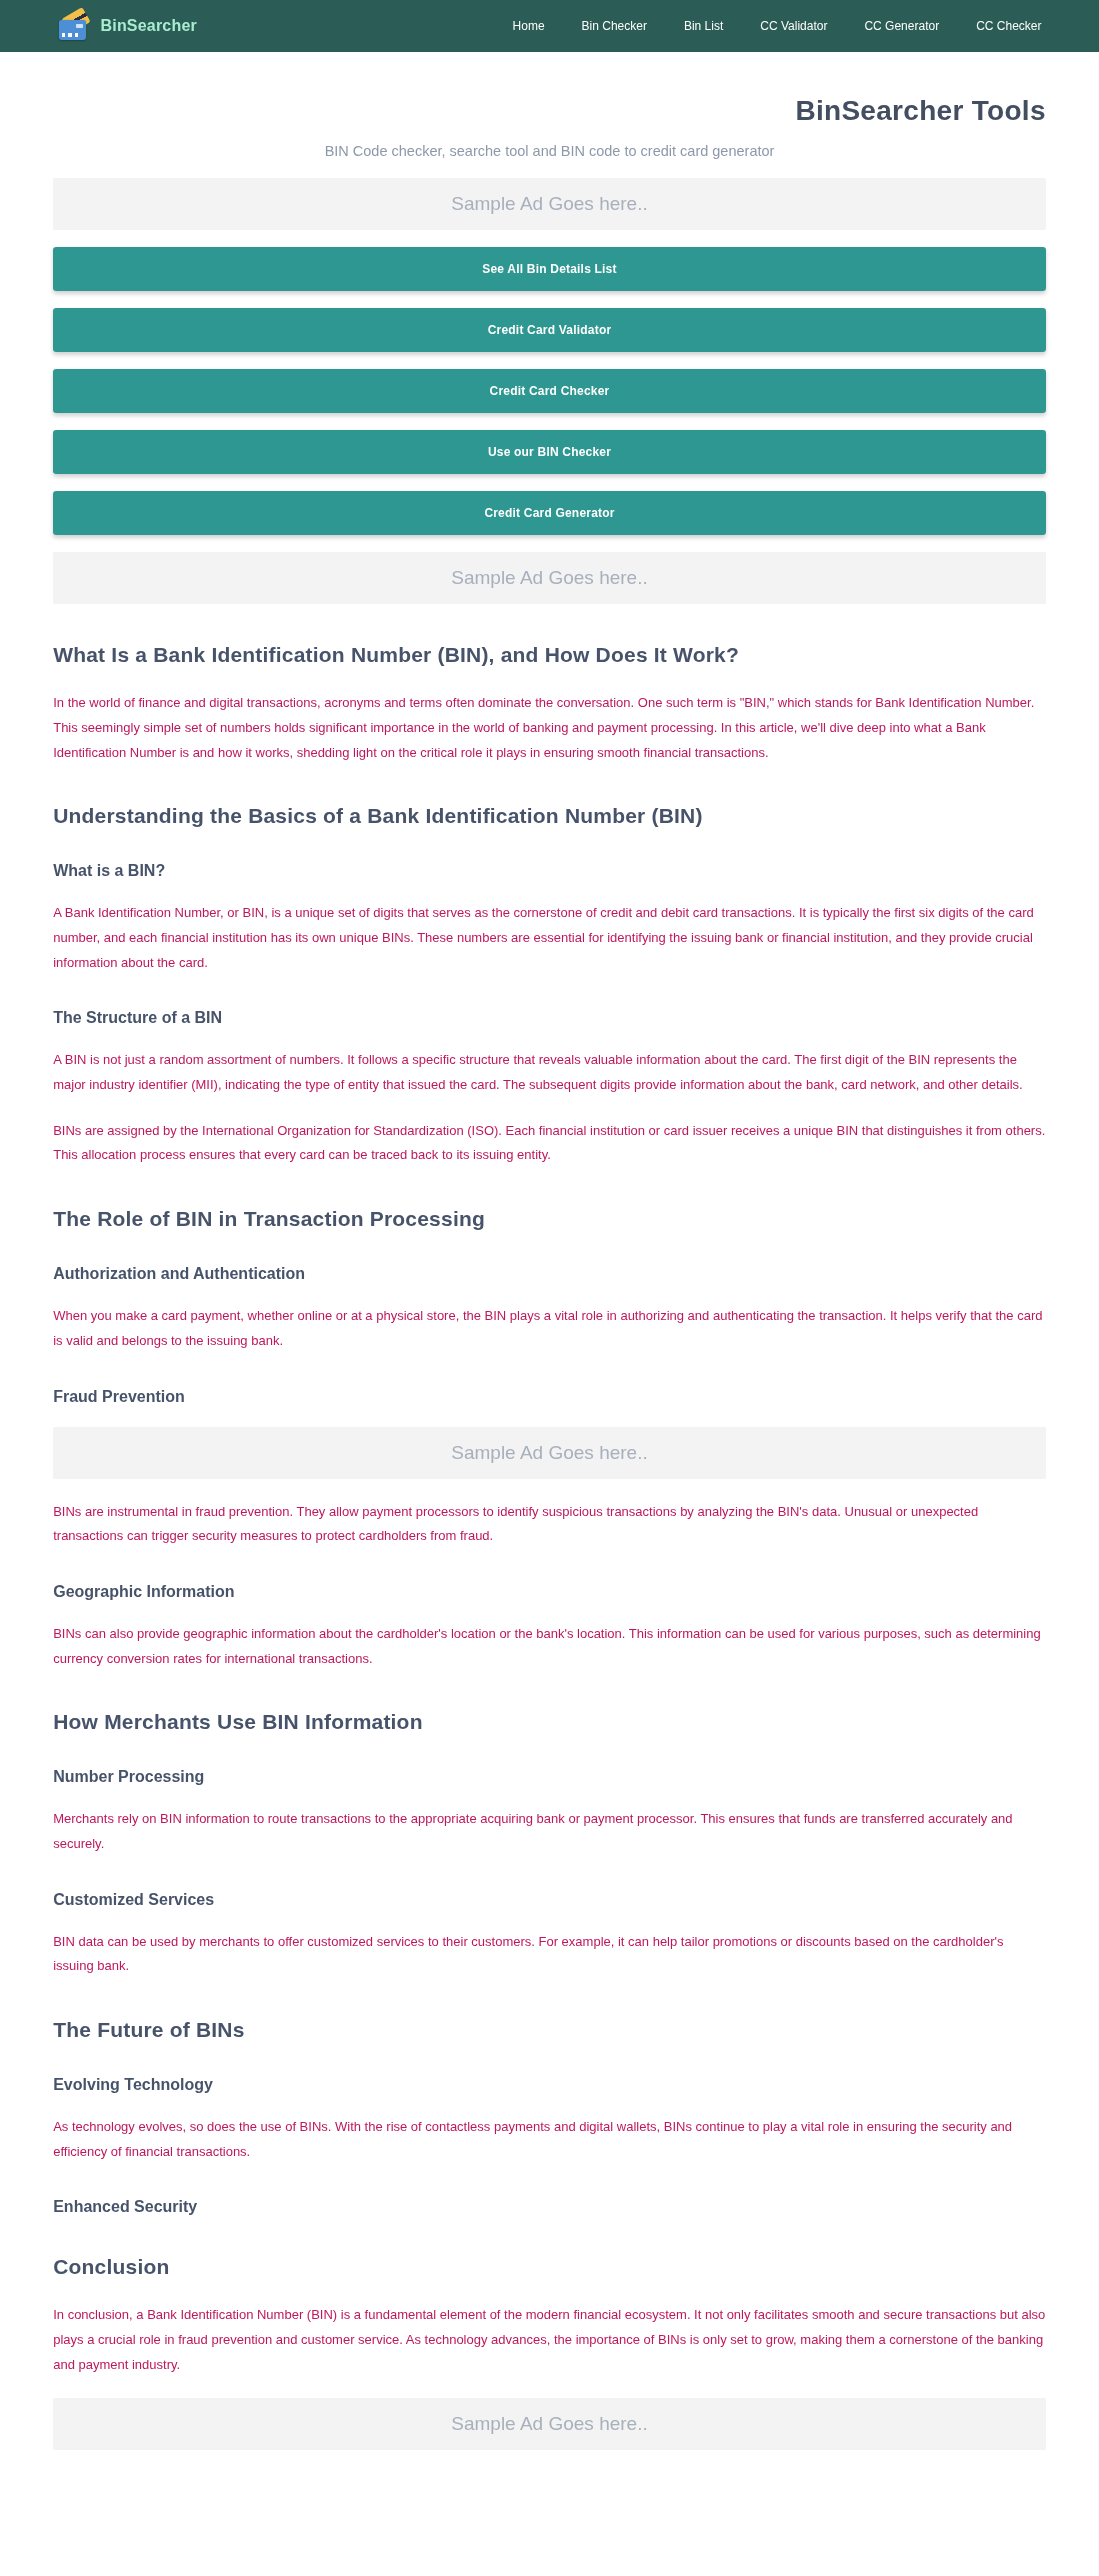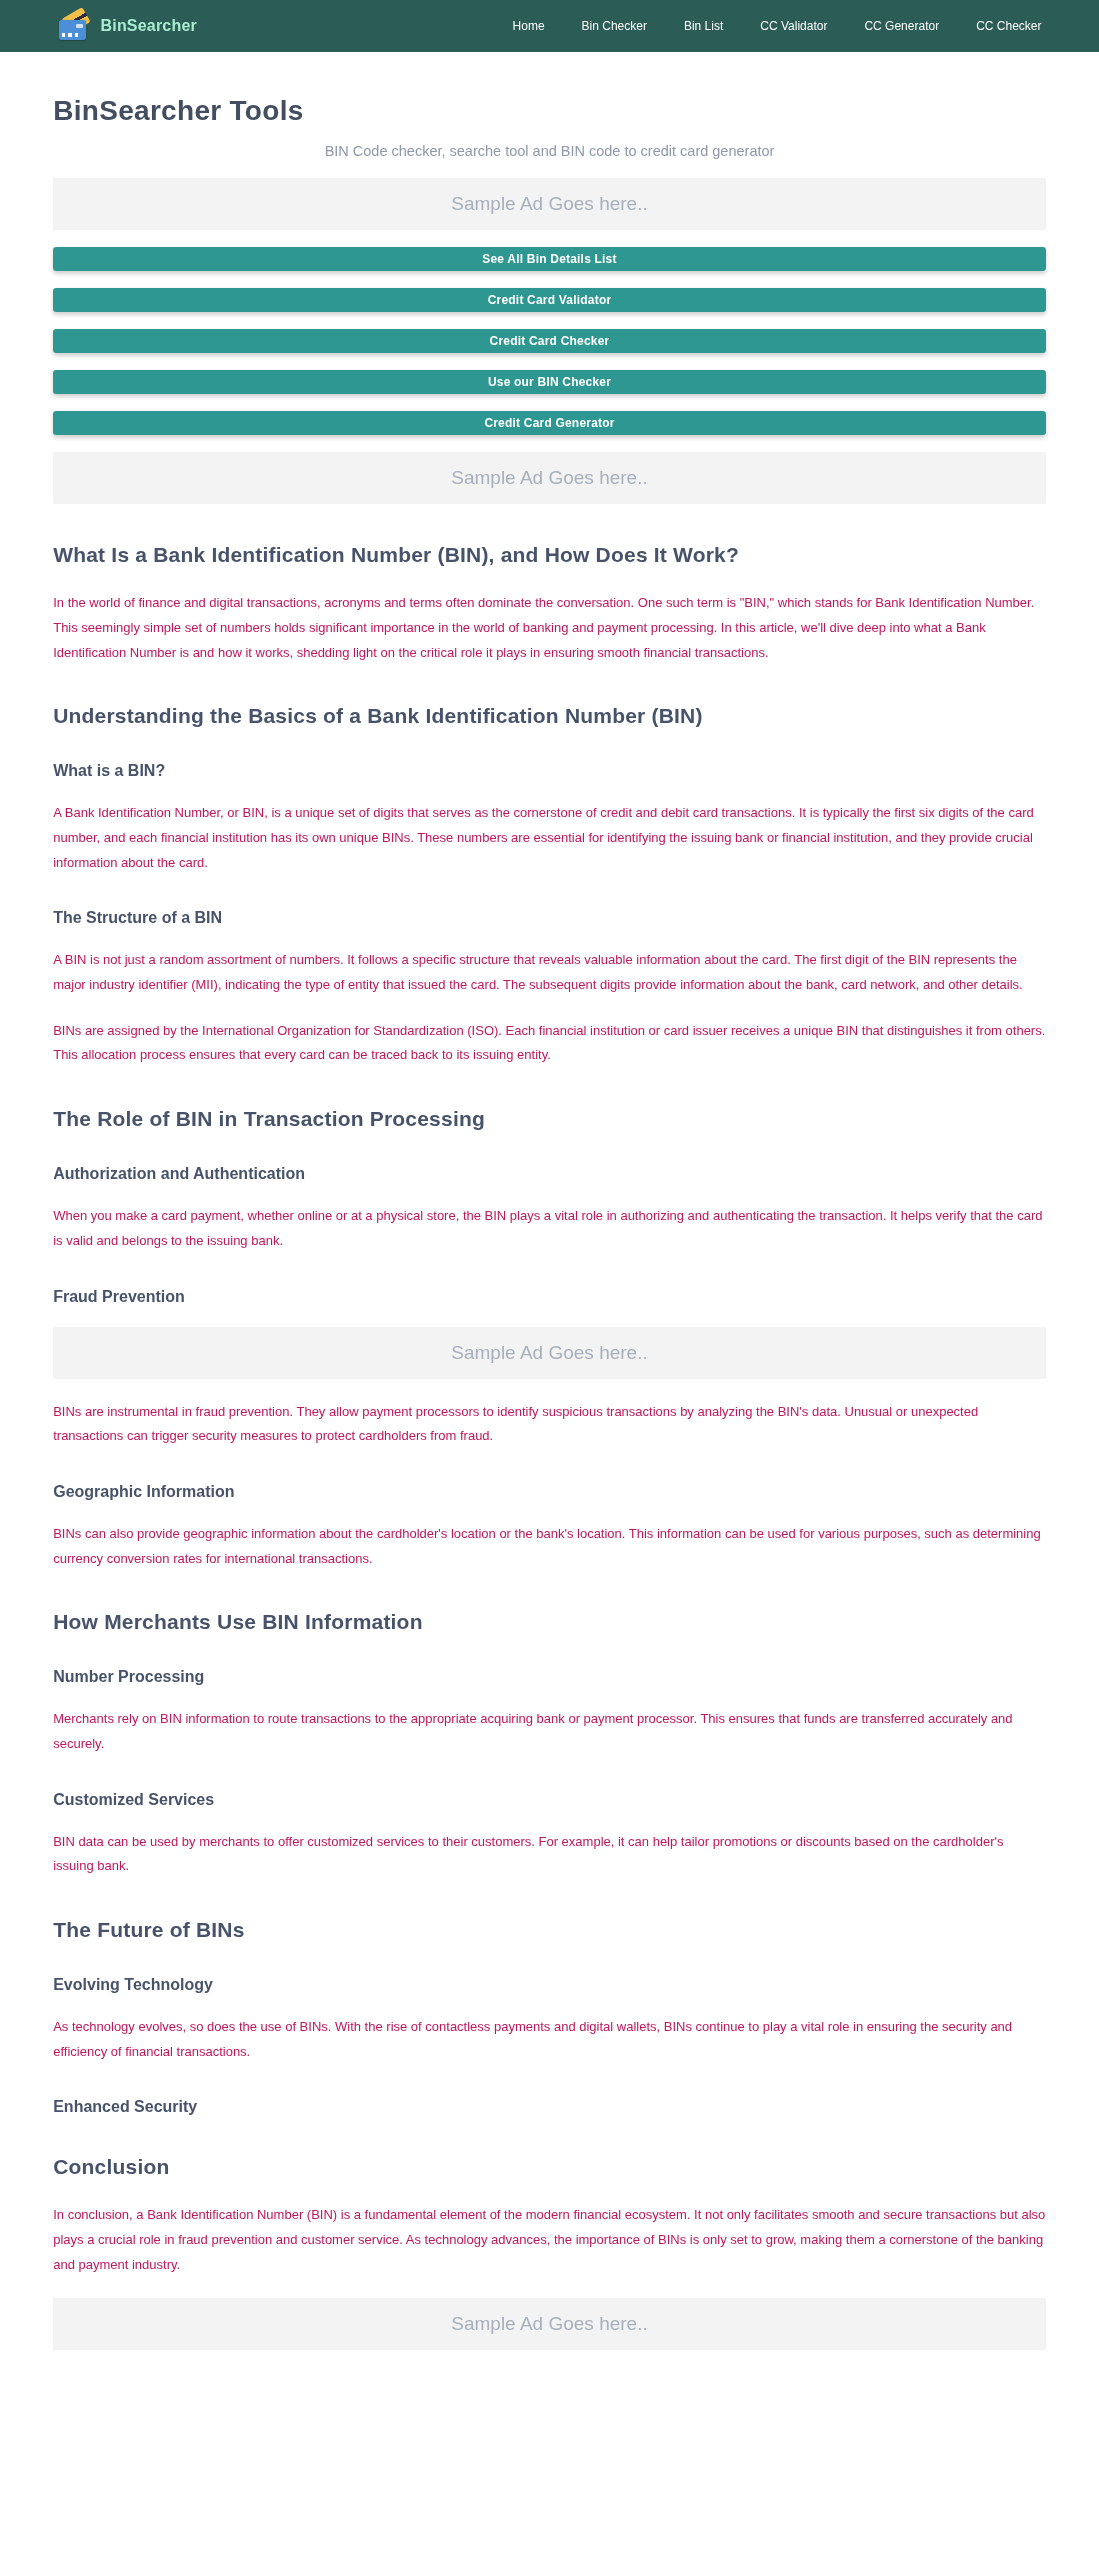--- a/index.html
+++ b/index.html
@@ -23,28 +23,28 @@
   .card-front .dots { position:absolute; bottom:3.2px; left:3.2px; right:4.8px; height:3.2px;
                       background:repeating-linear-gradient(90deg,#ffffff 0 3.2px, transparent 3.2px 6.4px); }
   .nav-links { display:flex; align-items:center; }
   .nav-links a { color:#ffffff; text-decoration:none; font-size:12px; margin-left:37px;
                  font-weight:500; cursor:pointer; }
 
   
   .container { max-width:1012px; margin:0 auto; padding:0 9.7px; }
   main { padding-top:43px; }
 
-  .page-title { text-align:left; font-size:28px; font-weight:700; color:#434e60;
+  .page-title { text-align:right; font-size:28px; font-weight:700; color:#434e60;
                 margin:0 0 16px; letter-spacing:0.3px; }
   .subtitle { text-align:center; font-size:14.5px; color:#8e98a9; margin:0 0 19.3px; }
 
   .ad-box { background:#f3f3f3; min-height:52px; display:flex; align-items:center;
             justify-content:center; color:#a7b0bc; font-size:19px; margin:17px 0; border-radius:1.6px; }
 
-  .tool-btn { display:flex; align-items:center; justify-content:center; height:24px;
+  .tool-btn { display:flex; align-items:center; justify-content:center; height:44px;
               background:#2f9791; color:#ffffff; font-weight:700; font-size:12px;
               border-radius:3.2px; margin:17px 0; text-decoration:none; letter-spacing:0.2px;
               box-shadow:0 2.4px 4px rgba(0,0,0,.18); cursor:pointer; }
 
   article { margin-top:27px; }
   article h2 { font-size:21px; font-weight:700; color:#47536a; margin:39px 0 24px; letter-spacing:0.2px; }
   article h3 { font-size:16px; font-weight:700; color:#47536a; margin:34px 0 21px; }
   article p  { font-size:13px; line-height:1.9; color:#be185d; margin:21px 0; }
 </style>
 </head>

